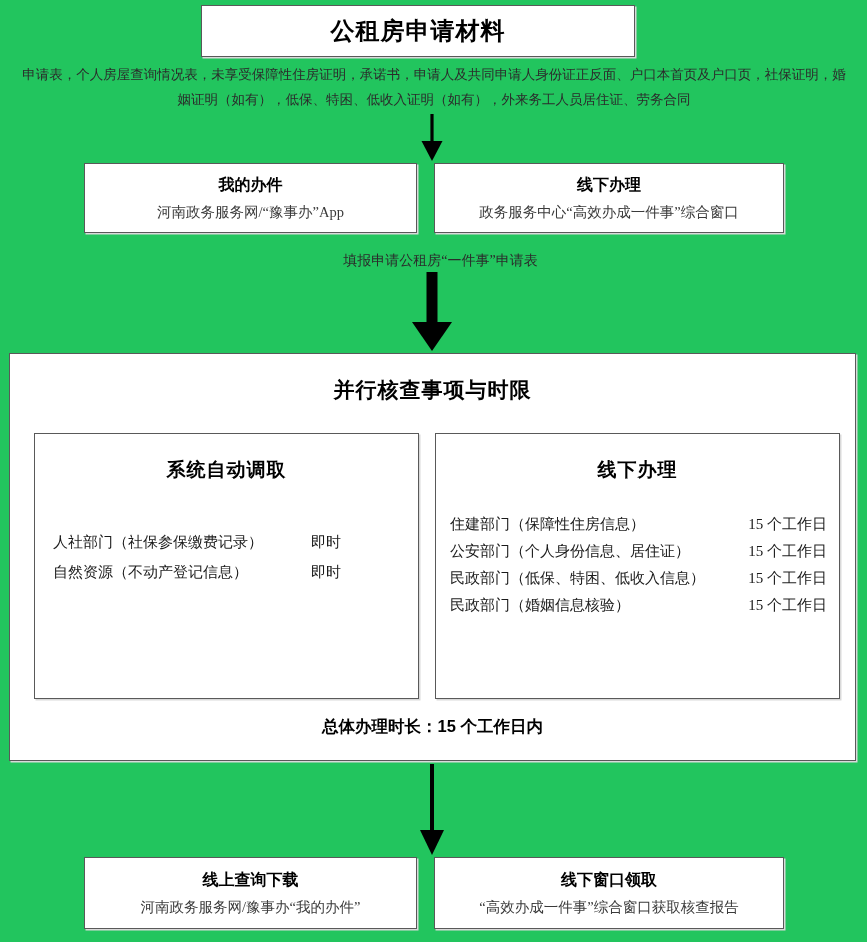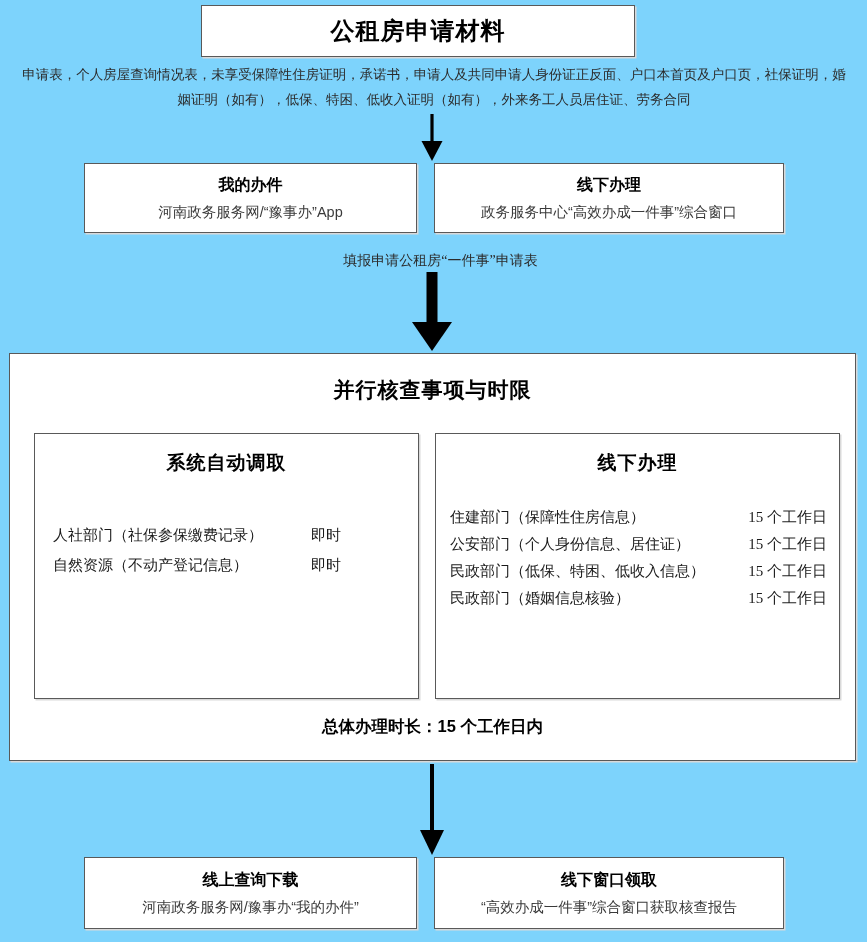--- a/index.html
+++ b/index.html
@@ -10,38 +10,38 @@
     background: #ffffff;
     font-family: "Liberation Serif", "DejaVu Serif", serif;
     color: #000000;
     overflow: hidden;
   }
 
   .canvas {
     position: relative;
     width: 867px;
     height: 942px;
-    background: #7dd3fc;
+    background: #22c55e;
   }
 
   
   .box {
     position: absolute;
     border: 1px solid #595959;
     background: #ffffff;
     box-shadow: 1.5px 1.5px 0 0 #d9d9d9;
   }
   .box-title {
     font-family: "Liberation Sans", "DejaVu Sans", sans-serif;
     font-weight: bold;
     text-align: center;
     color: #000000;
   }
   .box-sub {
-    font-family: Liberation Sans, sans-serif;
+    font-family: Liberation Serif, serif;
     text-align: center;
     color: #3a3a3a;
   }
 
   
   #title-box {
     left: 201px; top: 5px; width: 434px; height: 52px;
     display: flex; align-items: center; justify-content: center;
   }
   #title-box .box-title { font-size: 24px; letter-spacing: 1px; }
@@ -90,21 +90,21 @@
     font-weight: bold;
     font-size: 21px;
     letter-spacing: 1px;
   }
 
   
   #auto-box   { left: 24px;  top: 79px; width: 385px; height: 266px; }
   #manual-box { left: 425px; top: 79px; width: 405px; height: 266px; }
 
   .panel-title {
-    margin-top: 16px;
+    margin-top: 23px;
     text-align: center;
     font-family: "Liberation Sans", "DejaVu Sans", sans-serif;
     font-weight: bold;
     font-size: 19px;
     letter-spacing: 1px;
   }
 
   .rows { margin-top: 44px; }
   .row {
     display: flex;

